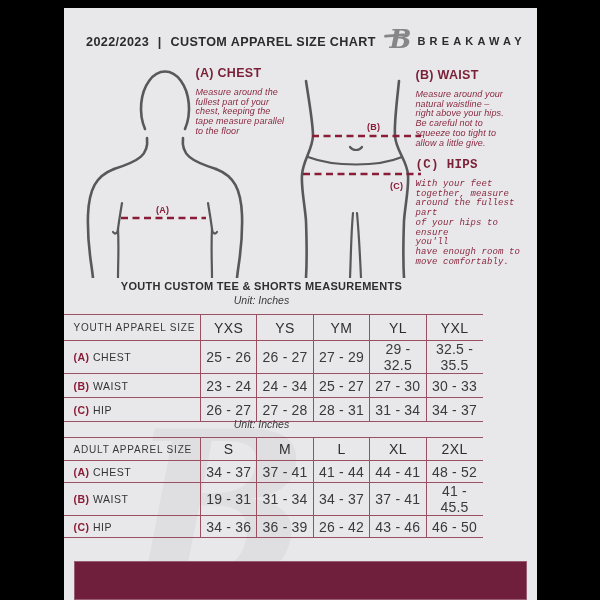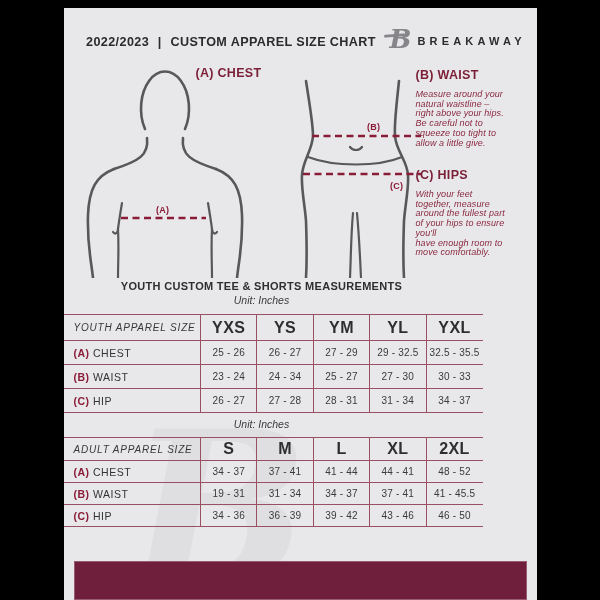--- a/index.html
+++ b/index.html
@@ -54,21 +54,21 @@
   .measure-block{position:absolute;z-index:2;width:118px;}
   .measure-block h3{
     margin:0;font-size:12.5px;font-weight:700;letter-spacing:.3px;color:#7b1f37;
   }
   .measure-block p{
     margin:8px 0 0 0;font-size:9px;font-style:italic;line-height:9.7px;
     color:#8a2940;white-space:pre-line;letter-spacing:.1px;
   }
   #block-chest{left:132px;top:58px;}
   #block-waist{left:352px;top:60px;}
-  #block-hips{left:352px;top:160px;}
+  #block-hips{left:352px;top:150px;font-family:Liberation Mono, monospace;}
   
   .size-section{position:absolute;left:0;width:396px;z-index:2;text-align:center;}
   #youth-section{top:272px;}
   #adult-section{top:409px;}
   .tbl-title{font-size:11px;font-weight:700;letter-spacing:.3px;color:#2e2e31;line-height:13px;}
   .tbl-unit{font-size:10.5px;font-style:italic;color:#3a3a3d;line-height:14px;}
   table.size-table{
     border-collapse:collapse;table-layout:fixed;width:419px;margin:7px auto 0;
     border-top:1.5px solid #9b4f63;border-bottom:1.5px solid #9b4f63;
   }
@@ -79,27 +79,26 @@
   }
   .size-table th:first-child,.size-table td:first-child{border-left:none;}
   .size-table col.label-col{width:137px;}
   #youth-section th{height:25px;}
   #youth-section td{height:23px;}
   #adult-section th{height:22px;}
   #adult-section td{height:21px;}
   th.lbl-hdr{
     font-weight:400;font-size:10px;letter-spacing:.8px;color:#38383b;text-align:left;
     padding-left:10px;
-    font-style:italic;
-  }
-  th.size-hdr{font-weight:700;font-size:16px;color:#2e2e31;letter-spacing:.4px;}
+  }
+  th.size-hdr{font-weight:400;font-size:14px;color:#2e2e31;letter-spacing:.4px;}
   td.row-lbl{text-align:left;padding-left:10px;font-size:10.5px;letter-spacing:.5px;}
   td.row-lbl .key{font-weight:700;color:#8a1c38;}
   td.row-lbl .nm{color:#333336;}
-  td.val{font-size:10px;color:#3a3a3d;letter-spacing:.2px;}
+  td.val{font-size:14px;color:#3a3a3d;letter-spacing:.2px;}
   
   .footer-bar{
     position:absolute;left:10px;top:553px;width:453px;height:39px;z-index:3;
     background:#6f1e3b;border:1px solid rgba(255,255,255,.28);box-sizing:border-box;
   }
 </style>
 </head>
 <body>
 
 <div class="page">
@@ -143,20 +142,25 @@
     <path class="outline-thin" d="M 59 150 C 57 172, 57 192, 56 215"></path>
     <path class="outline-thin" d="M 63 150 C 65 172, 66 192, 67 215"></path>
     <text class="dash-label" x="73" y="67">(B)</text>
     <path class="dash" d="M 18 73 L 127 73"></path>
     <path class="dash" d="M 9 111 L 127 111"></path>
     <text class="dash-label" x="96" y="126">(C)</text>
   </svg>
 
   <div class="measure-block" id="block-chest">
     <h3>(A) CHEST</h3>
+    <p>Measure around the
+fullest part of your
+chest, keeping the
+tape measure parallel
+to the floor</p>
   </div>
   <div class="measure-block" id="block-waist">
     <h3>(B) WAIST</h3>
     <p>Measure around your
 natural waistline –
 right above your hips.
 Be careful not to
 squeeze too tight to
 allow a little give.</p>
   </div>
@@ -275,21 +279,21 @@
           <td class="val">37 - 41</td>
           <td class="val">41 - 45.5</td>
         </tr>
         <tr>
           <td class="row-lbl">
             <span class="key">(C)</span>
             <span class="nm">HIP</span>
           </td>
           <td class="val">34 - 36</td>
           <td class="val">36 - 39</td>
-          <td class="val">39 - 42</td>
+          <td class="val">26 - 42</td>
           <td class="val">43 - 46</td>
           <td class="val">46 - 50</td>
         </tr>
       </tbody>
     </table>
   </div>
 
   <div class="footer-bar"></div>
 
 </div>

